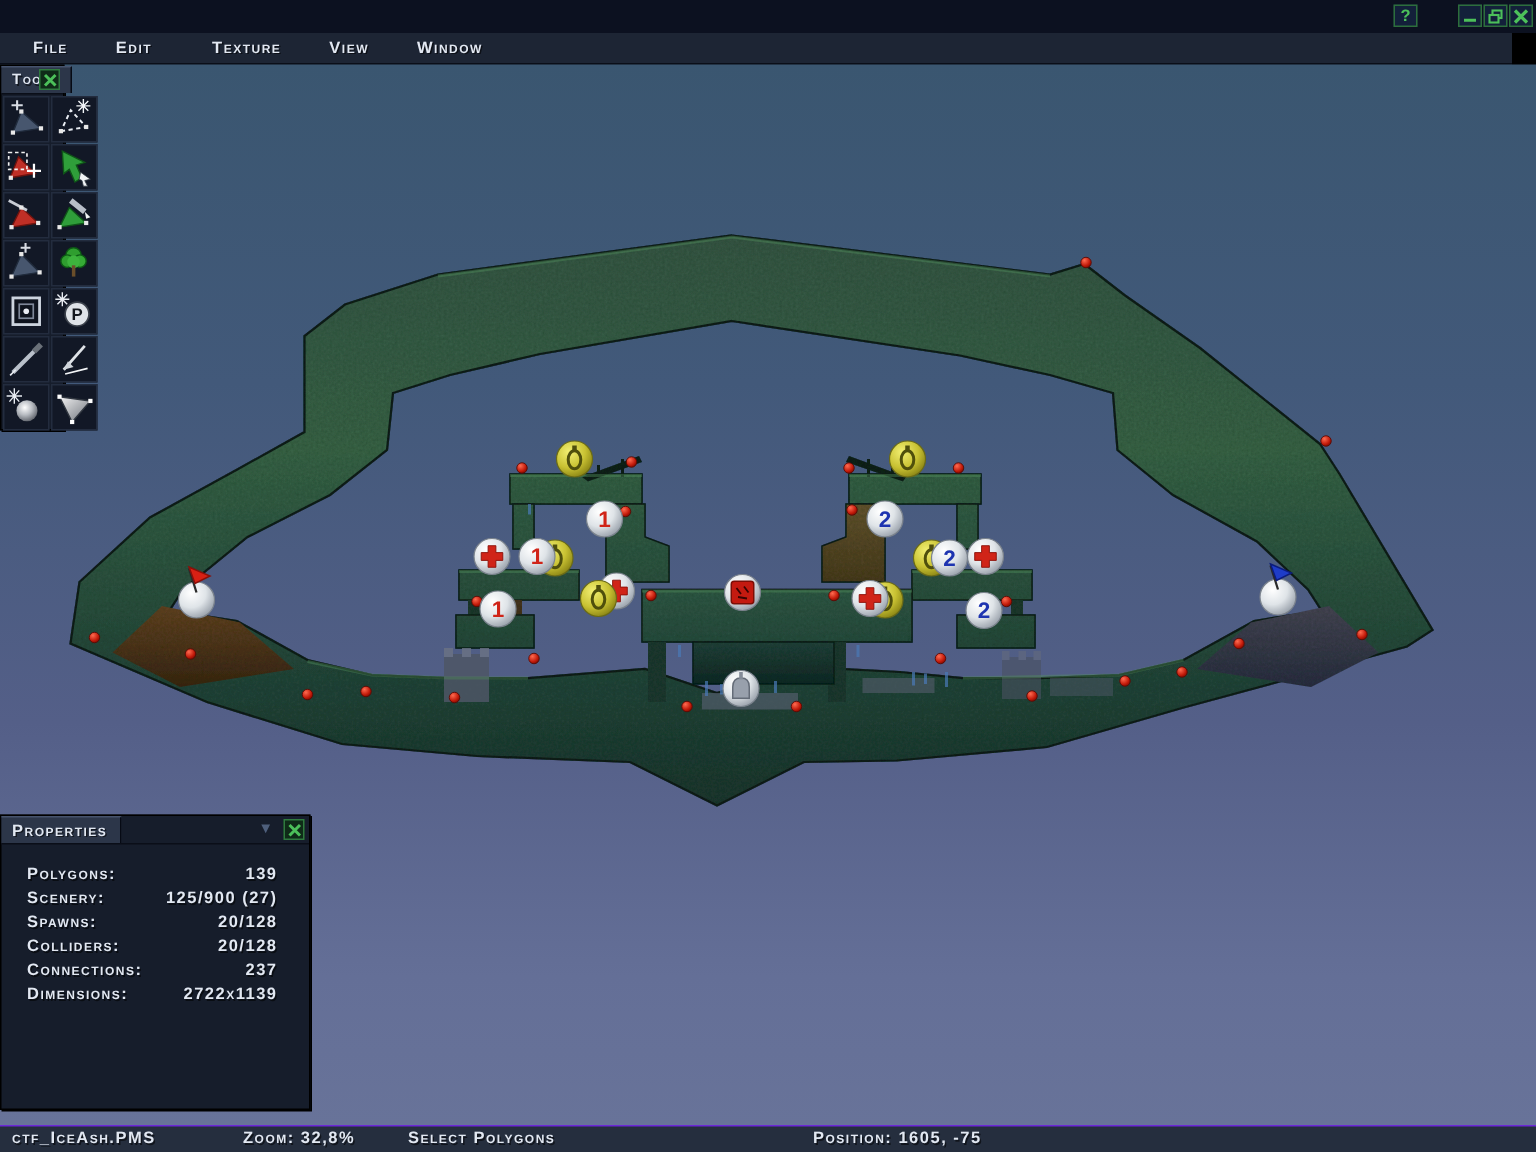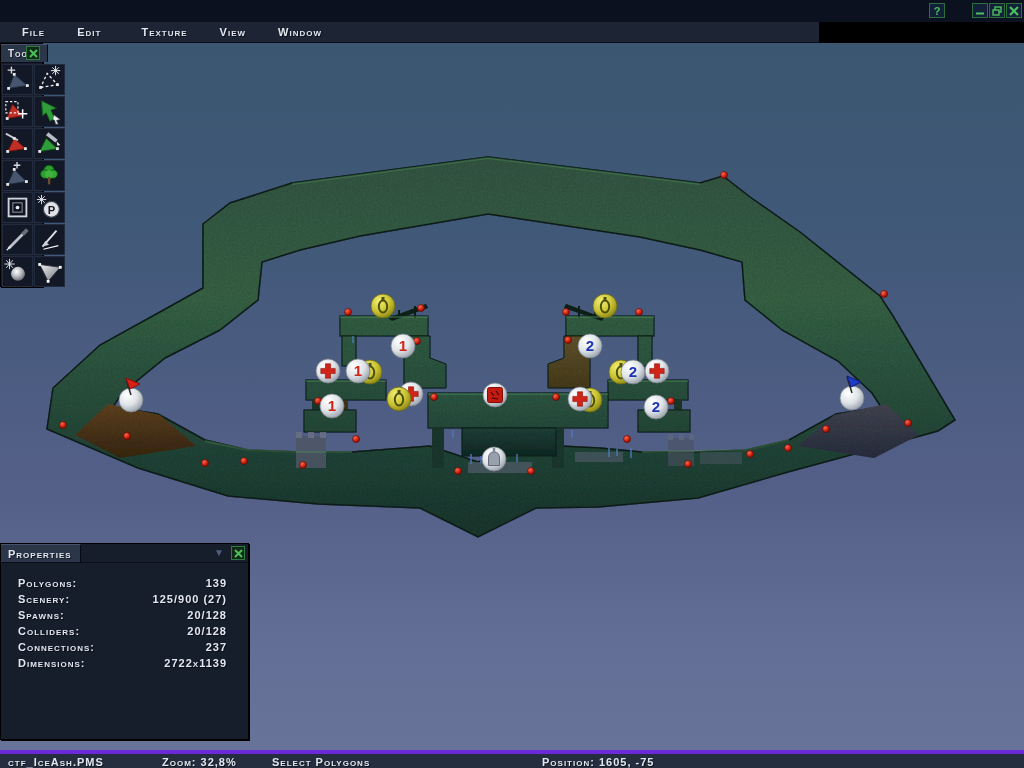--- a/index.html
+++ b/index.html
@@ -12,21 +12,21 @@
   .title-box{position:absolute;left:0;top:0;width:186px;height:22px;background:#2c3649;
              border-top:1px solid #46536d;border-right:1px solid #060a14;box-sizing:border-box;
              display:flex;align-items:center;padding-left:13px;font-size:13px;}
   .win-buttons{position:absolute;right:2px;top:3px;display:flex;align-items:center;}
   .winbtn{width:16px;height:15px;background:#13203a;border:1px solid #2d6e3c;box-sizing:border-box;
           display:flex;align-items:center;justify-content:center;color:#4cc05a;
           font-size:11px;font-weight:bold;margin-left:1px;}
   .winbtn svg{display:block;}
   .btn-gap{width:26px;}
   
-  .menubar{position:absolute;left:0;top:22px;width:819px;height:21px;background:#1d2534;
+  .menubar{position:absolute;left:0;top:22px;width:1008px;height:21px;background:#1d2534;
            border-bottom:1px solid #0a0e18;box-sizing:border-box;display:flex;align-items:center;
            padding-left:22px;font-size:11px;}
   .menu-item{margin-right:32px;cursor:default;}
   .menu-item:nth-child(2){margin-right:40px;}
   
   .canvas{position:absolute;left:0;top:43px;width:1024px;height:707px;
           background:linear-gradient(180deg,#3a5670 0%,#42597a 30%,#545f88 62%,#646f97 86%,#687399 100%);}
   .canvas svg{display:block;}
   
   .panel{position:absolute;background:#161d2b;border:1px solid #000;box-shadow:1px 1px 0 #000;
@@ -35,28 +35,28 @@
   .panel-title{position:absolute;left:0;top:0;height:18px;background:#2c3649;
                border-top:1px solid #46536d;border-right:1px solid #060a14;box-sizing:border-box;
                display:flex;align-items:center;padding:0 8px 0 7px;font-size:11px;}
   .xbtn{position:absolute;top:2px;width:14px;height:14px;background:#0f2b18;border:1px solid #2f7a3f;
         box-sizing:border-box;display:flex;align-items:center;justify-content:center;}
   .arrow{position:absolute;top:3px;color:#4e5f7c;font-size:10px;line-height:12px;}
   .tools-panel{left:0;top:43px;width:43px;height:244px;}
   .tools-grid{display:grid;grid-template-columns:31px 31px;grid-auto-rows:31px;gap:1px;padding:1px;}
   .tool-cell{background:#121826;border:1px solid #232c3e;box-sizing:border-box;
              display:flex;align-items:center;justify-content:center;}
-  .props-panel{left:0;top:543px;width:249px;height:197px;text-decoration:underline;}
+  .props-panel{left:0;top:543px;width:207px;height:197px;text-decoration:underline;}
   .props-rows{margin-top:14px;}
   .prop-row{height:16px;position:relative;font-size:11px;}
   .prop-label{position:absolute;left:17px;top:0;}
   .prop-value{position:absolute;right:21px;top:0;}
   
   .statusbar{position:absolute;left:0;top:750px;width:1024px;height:18px;background:#252e3e;
-             border-top:4px solid #6d28d9;box-sizing:border-box;font-size:11px;padding-left:16px;}
+             border-top:1px solid #6d28d9;box-sizing:border-box;font-size:11px;padding-left:16px;}
   .status-item{position:absolute;top:2px;}
 </style>
 </head>
 <body>
 
 <svg width="0" height="0" style="position:absolute" aria-hidden="true">
   <defs>
     <radialGradient id="sphereG" cx="35%" cy="30%" r="75%">
       <stop offset="0" stop-color="#ffffff"></stop>
         <stop offset="0.55" stop-color="#dfe4e8"></stop>

